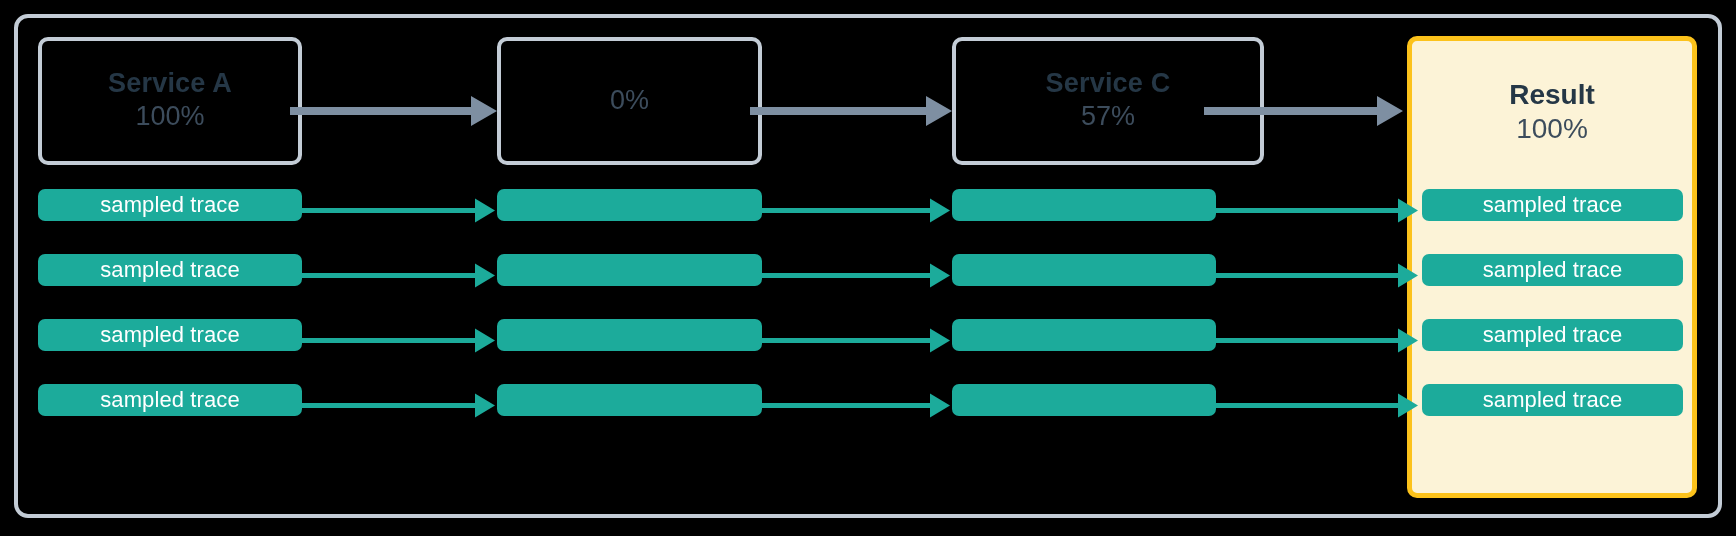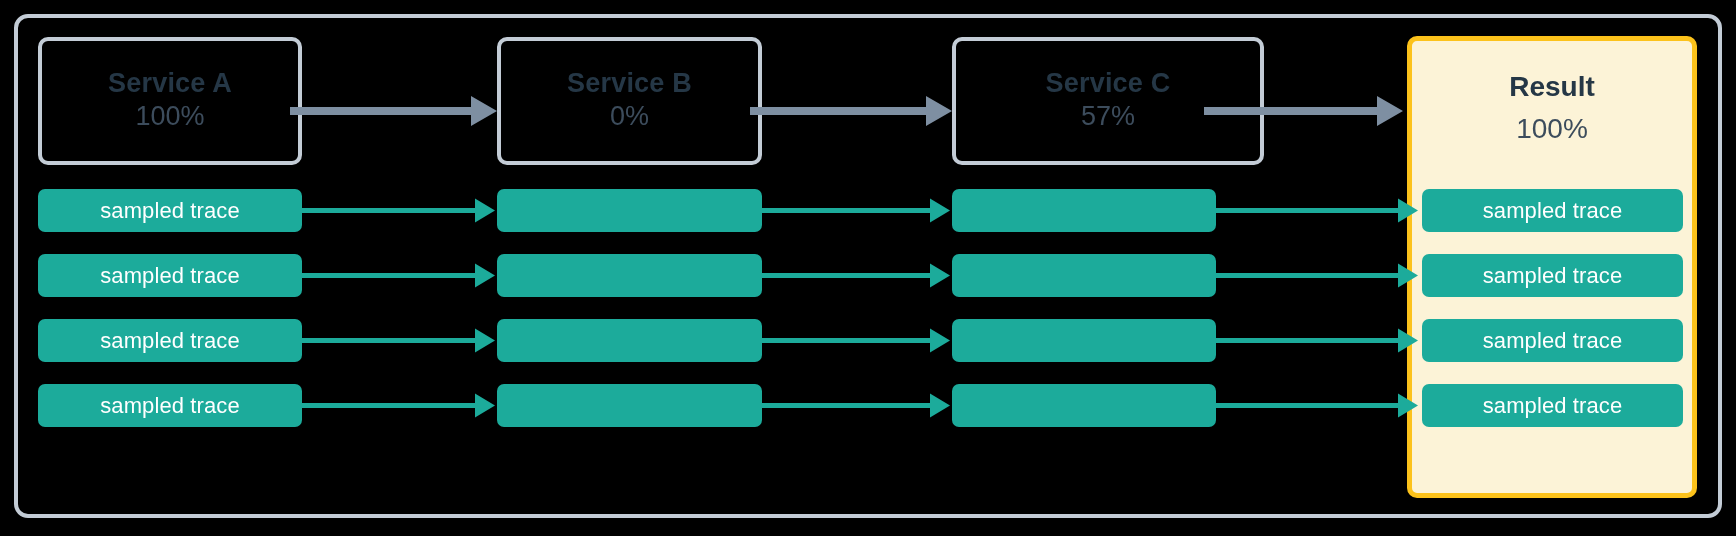--- a/index.html
+++ b/index.html
@@ -71,41 +71,41 @@
     height: 462px;
     box-sizing: border-box;
     border: 5px solid #fcc21b;
     border-radius: 10px;
     background: #fcf3d7;
   }
   .result-title {
     position: absolute;
     left: 0;
     right: 0;
-    top: 30px;
+    top: 38px;
     text-align: center;
     font-size: 28px;
     font-weight: bold;
     color: #253746;
   }
   .result-pct {
     position: absolute;
     left: 0;
     right: 0;
     top: 72px;
     text-align: center;
     font-size: 28px;
     font-weight: normal;
     color: #3c4c5c;
   }
 
   
   .trace-bar {
     position: absolute;
-    height: 43px;
+    height: 32px;
     border-radius: 7px;
     background: #1cab9b;
     display: flex;
     align-items: center;
     justify-content: center;
     color: #ffffff;
     font-size: 22px;
     font-weight: normal;
     letter-spacing: 0.1px;
     box-sizing: border-box;
@@ -127,21 +127,20 @@
 
 <div id="diagram">
 
   <div class="outer-frame"></div>
 
   <div class="service-box" id="sbox0" style="left: 38px; width: 264px;">
     <div class="service-name">Service A</div>
     <div class="service-pct">100%</div>
   </div>
   <div class="service-box" id="sbox1" style="left: 497px; width: 265px;">
-    <div class="service-name">Service B</div>
     <div class="service-pct">0%</div>
   </div>
   <div class="service-box" id="sbox2" style="left: 952px; width: 312px;">
     <div class="service-name">Service C</div>
     <div class="service-pct">57%</div>
   </div>
 
   <div class="result-box">
     <div class="result-title">Result</div>
     <div class="result-pct">100%</div>

